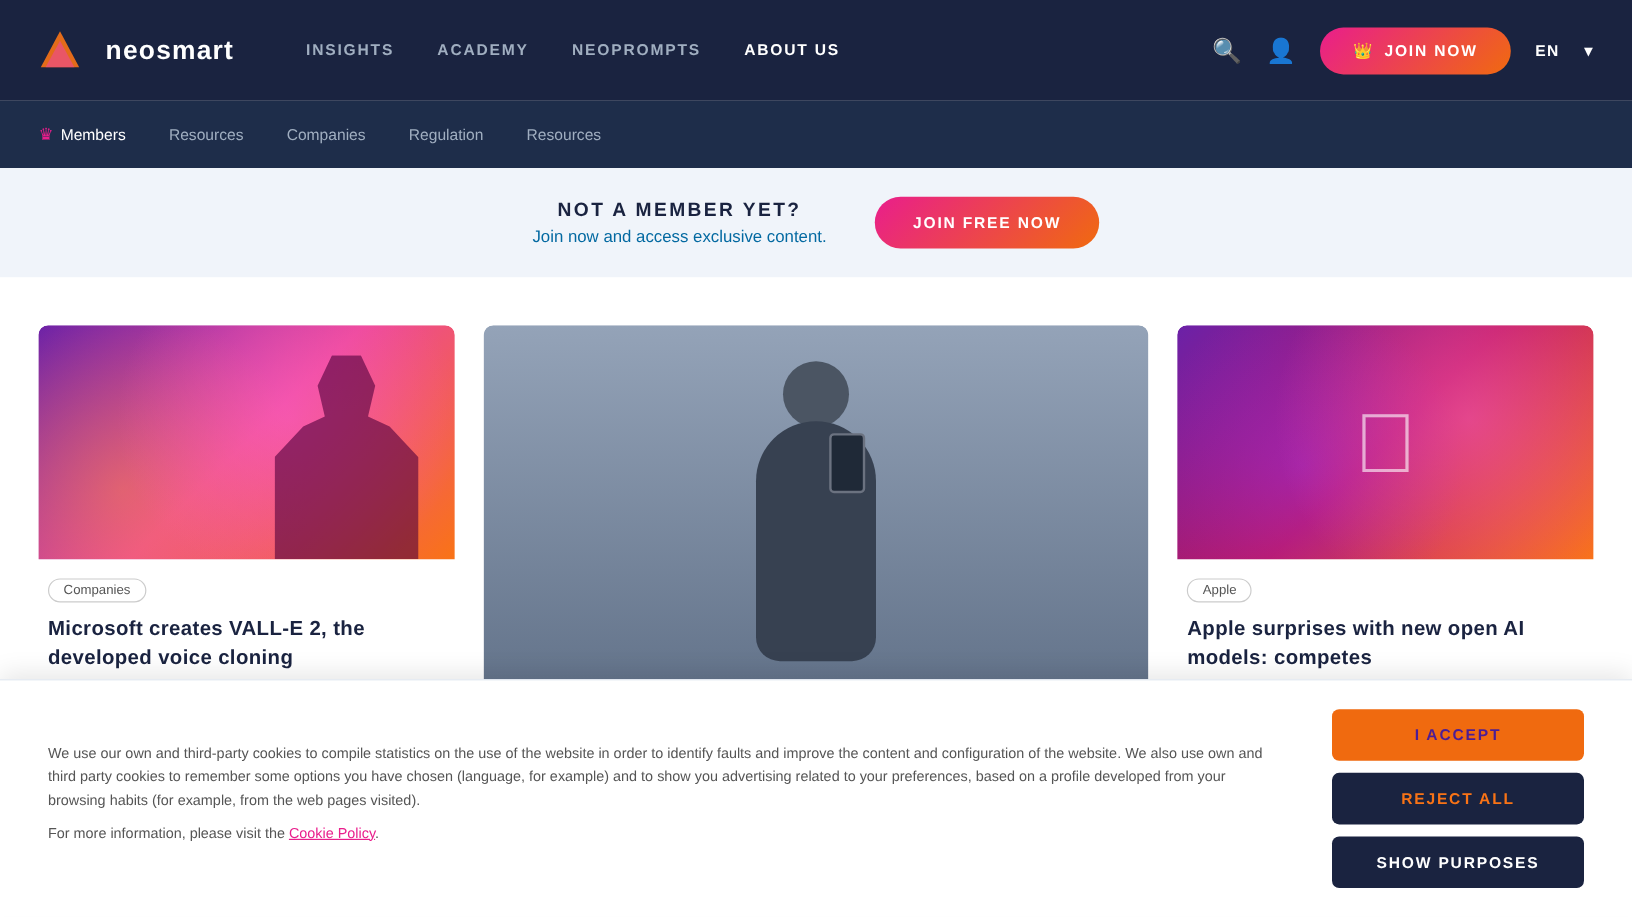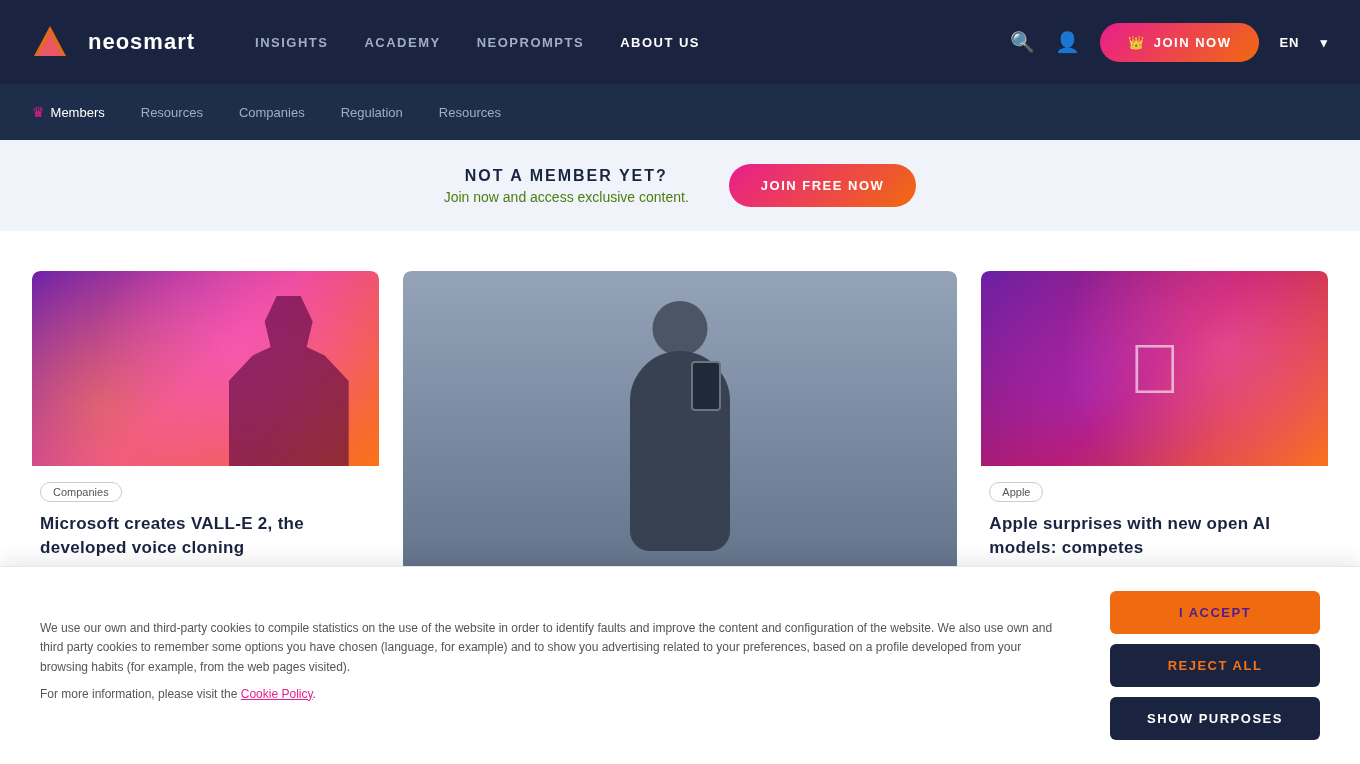--- a/index.html
+++ b/index.html
@@ -124,21 +124,21 @@
     }
     .banner-text h2 {
       font-size: 16px;
       font-weight: 800;
       letter-spacing: 2px;
       color: #1a2340;
       text-transform: uppercase;
     }
     .banner-text p {
       font-size: 14px;
-      color: #4d7c0f;
+      color: #0369a1;
       margin-top: 4px;
     }
     .banner-btn {
       background: linear-gradient(135deg, #e91e8c, #f06a0f);
       color: #fff;
       border: none;
       border-radius: 30px;
       padding: 14px 32px;
       font-size: 13px;
       font-weight: 700;

